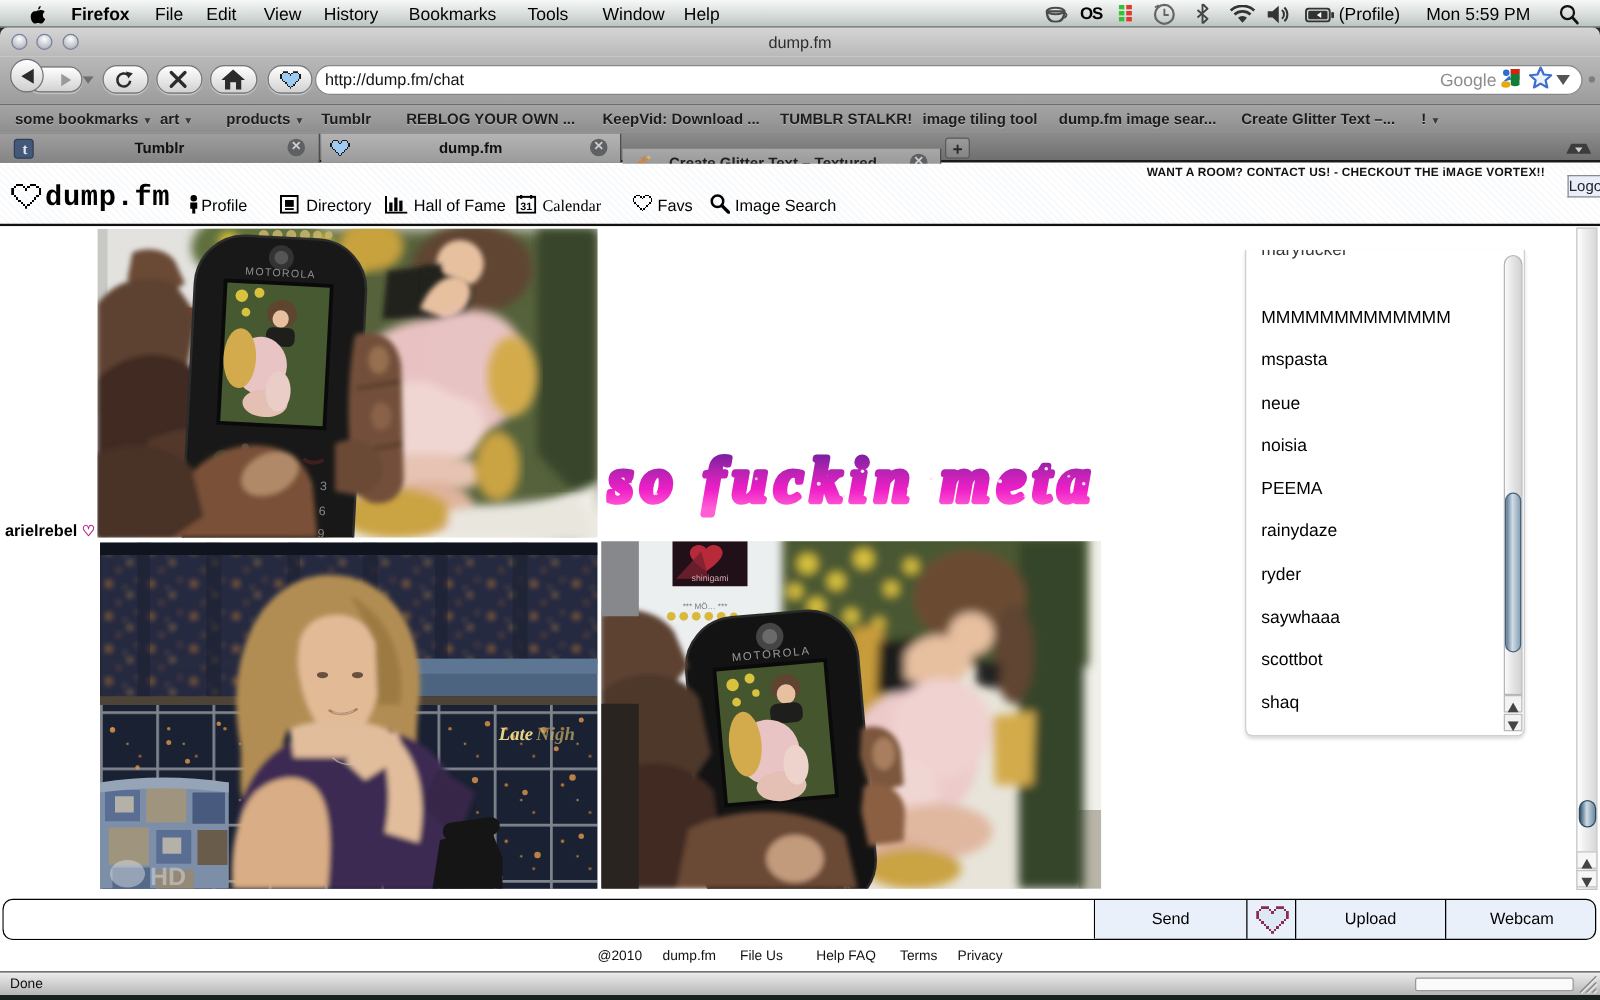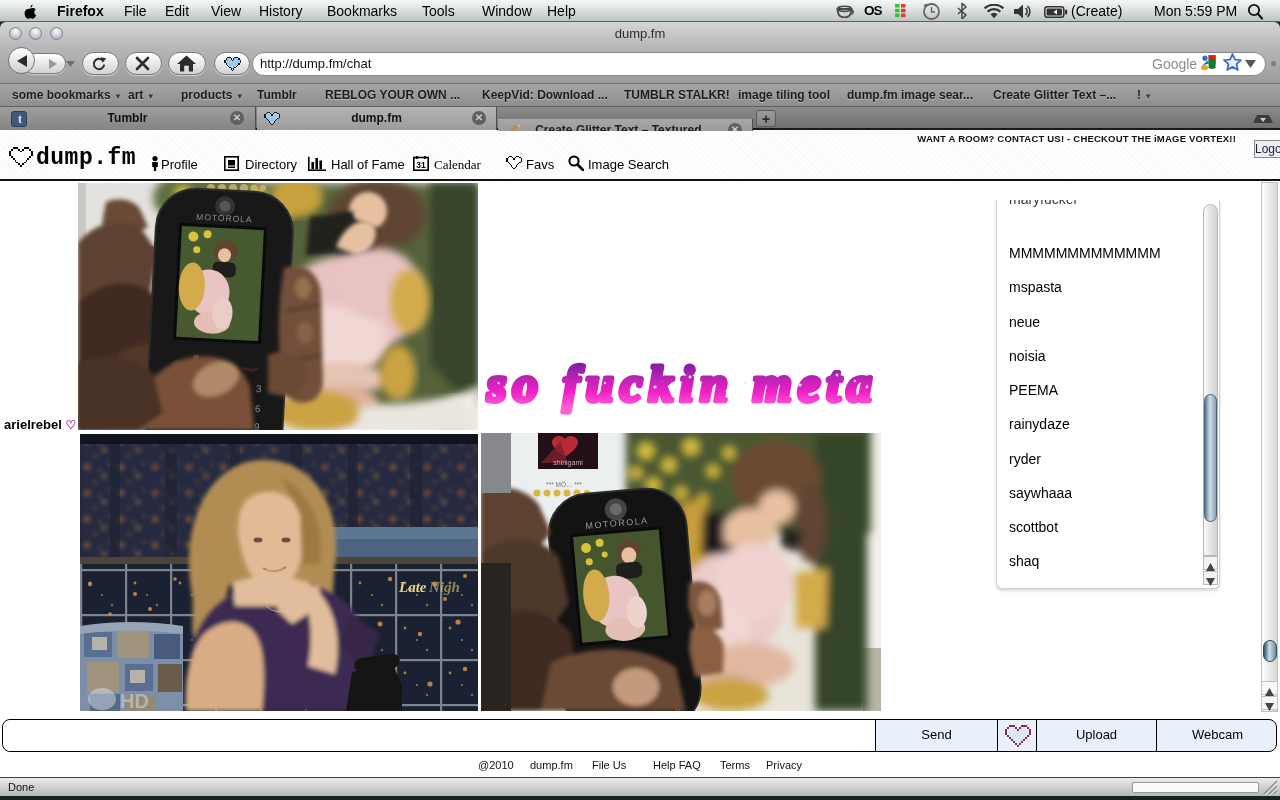--- a/index.html
+++ b/index.html
@@ -142,22 +142,22 @@
   <svg class="abs" style="left:1014px;top:4px;" width="18" height="15" viewBox="0 0 18 15">
     <path d="M0 5 L4 5 L9 0.5 L9 14.5 L4 10 L0 10 Z" fill="#333"></path>
     <path d="M11.5 4 a4.5 4.5 0 0 1 0 7 M13.5 2 a7.5 7.5 0 0 1 0 11" fill="none" stroke="#333" stroke-width="1.6"></path>
   </svg>
   <svg class="abs" style="left:1044px;top:5.5px;" width="24" height="12" viewBox="0 0 24 12">
     <rect x="0.8" y="0.8" width="19" height="10.4" rx="2.5" fill="none" stroke="#333" stroke-width="1.5"></rect>
     <rect x="2.6" y="2.6" width="15.4" height="6.8" rx="1" fill="#333"></rect>
     <path d="M13 3.6 L9.5 6 L13 8.4" fill="#fff"></path>
     <rect x="21" y="3.5" width="2.2" height="5" rx="1" fill="#333"></rect>
   </svg>
-  <span class="mi" style="left:1071px; font-size:14px;">(Create)</span>
-  <span class="mi" style="left:1141px; font-size:14px;margin-left:13px;">Mon 5:59 PM</span>
+  <span class="mi" style="left:1071px; font-size:14px;">(Profile)</span>
+  <span class="mi" style="left:1141px; font-size:14px;">Mon 5:59 PM</span>
   <svg class="abs" style="left:1247px;top:3px;" width="16" height="17" viewBox="0 0 16 17">
     <circle cx="7" cy="7" r="5.2" fill="none" stroke="#111" stroke-width="1.8"></circle>
     <path d="M11 11 L15 15.5" stroke="#111" stroke-width="2.2" stroke-linecap="round"></path>
   </svg>
 </div>
 <div class="abs" id="cornerbg"></div>
 <div class="abs" id="titlebar">
   <div class="tl" style="left:9px;"></div>
   <div class="tl" style="left:29px;"></div>
   <div class="tl" style="left:50px;"></div>

